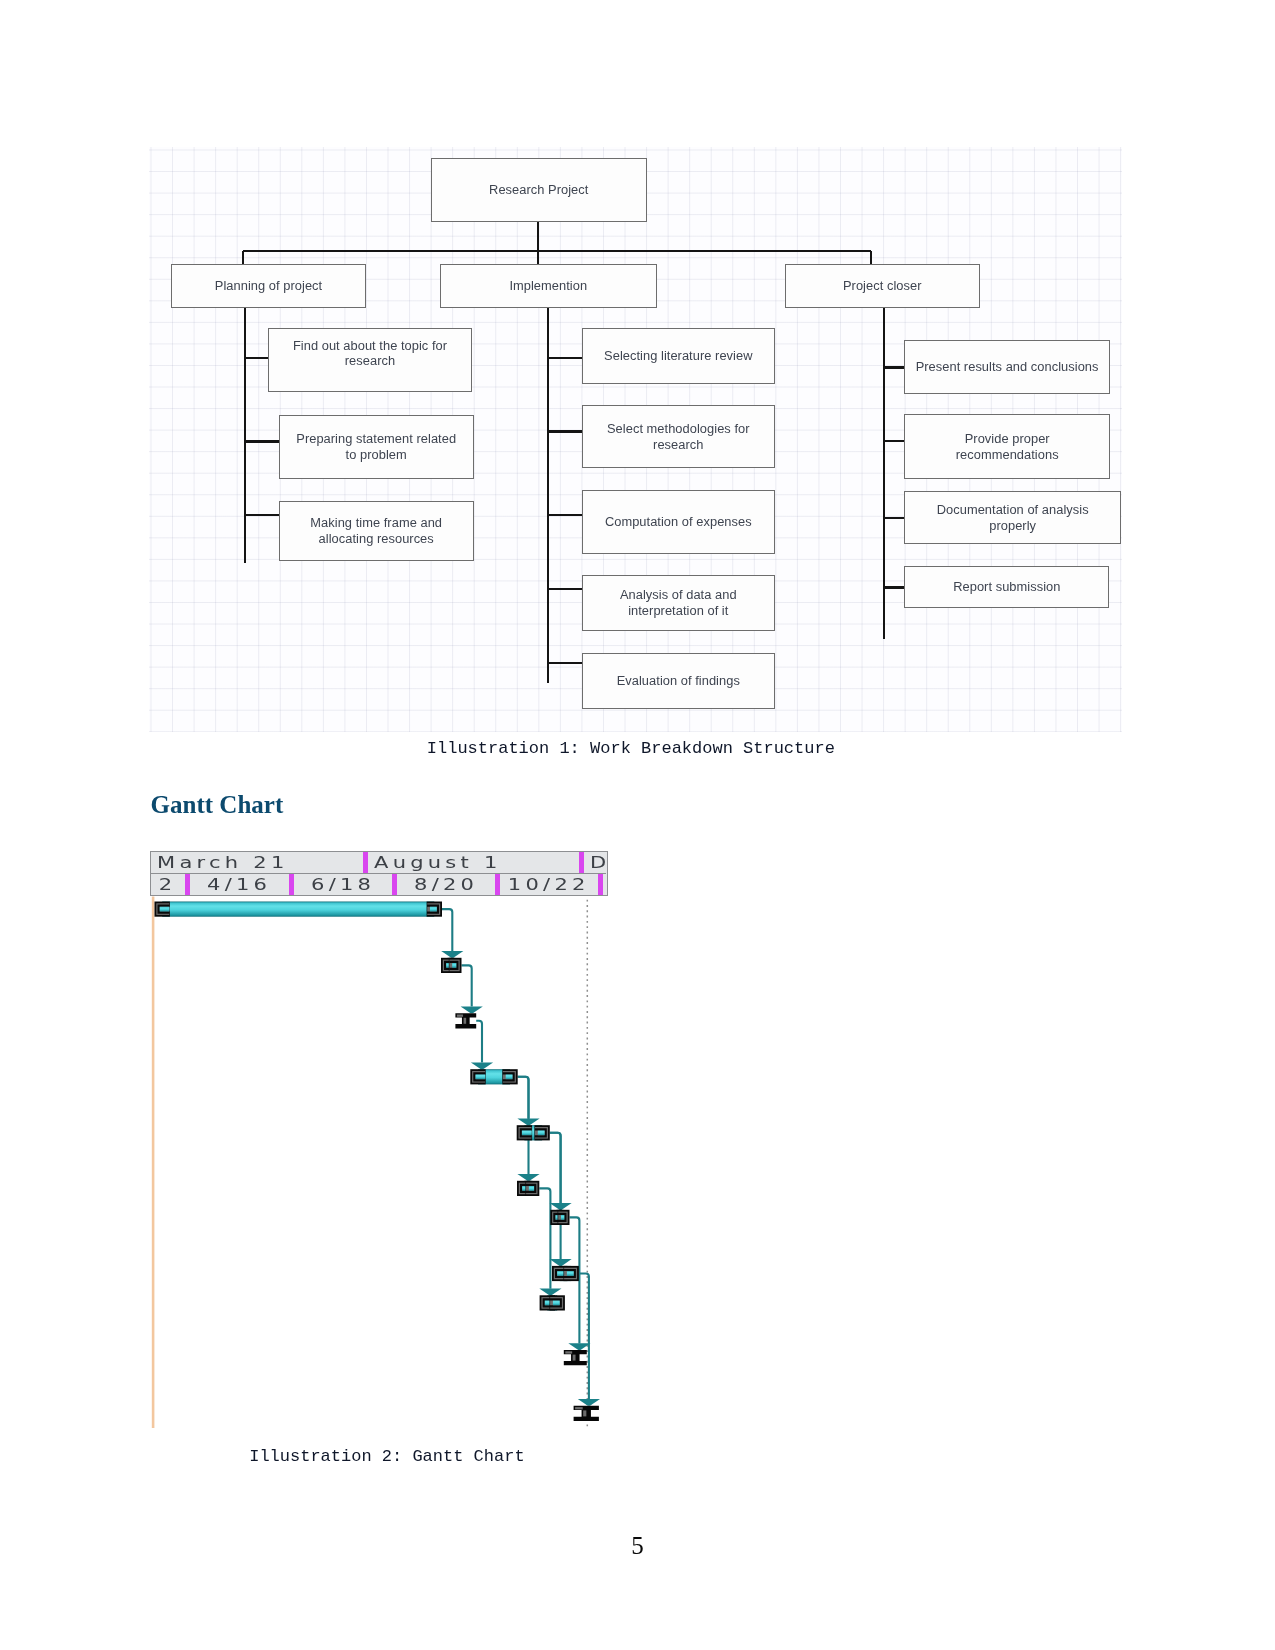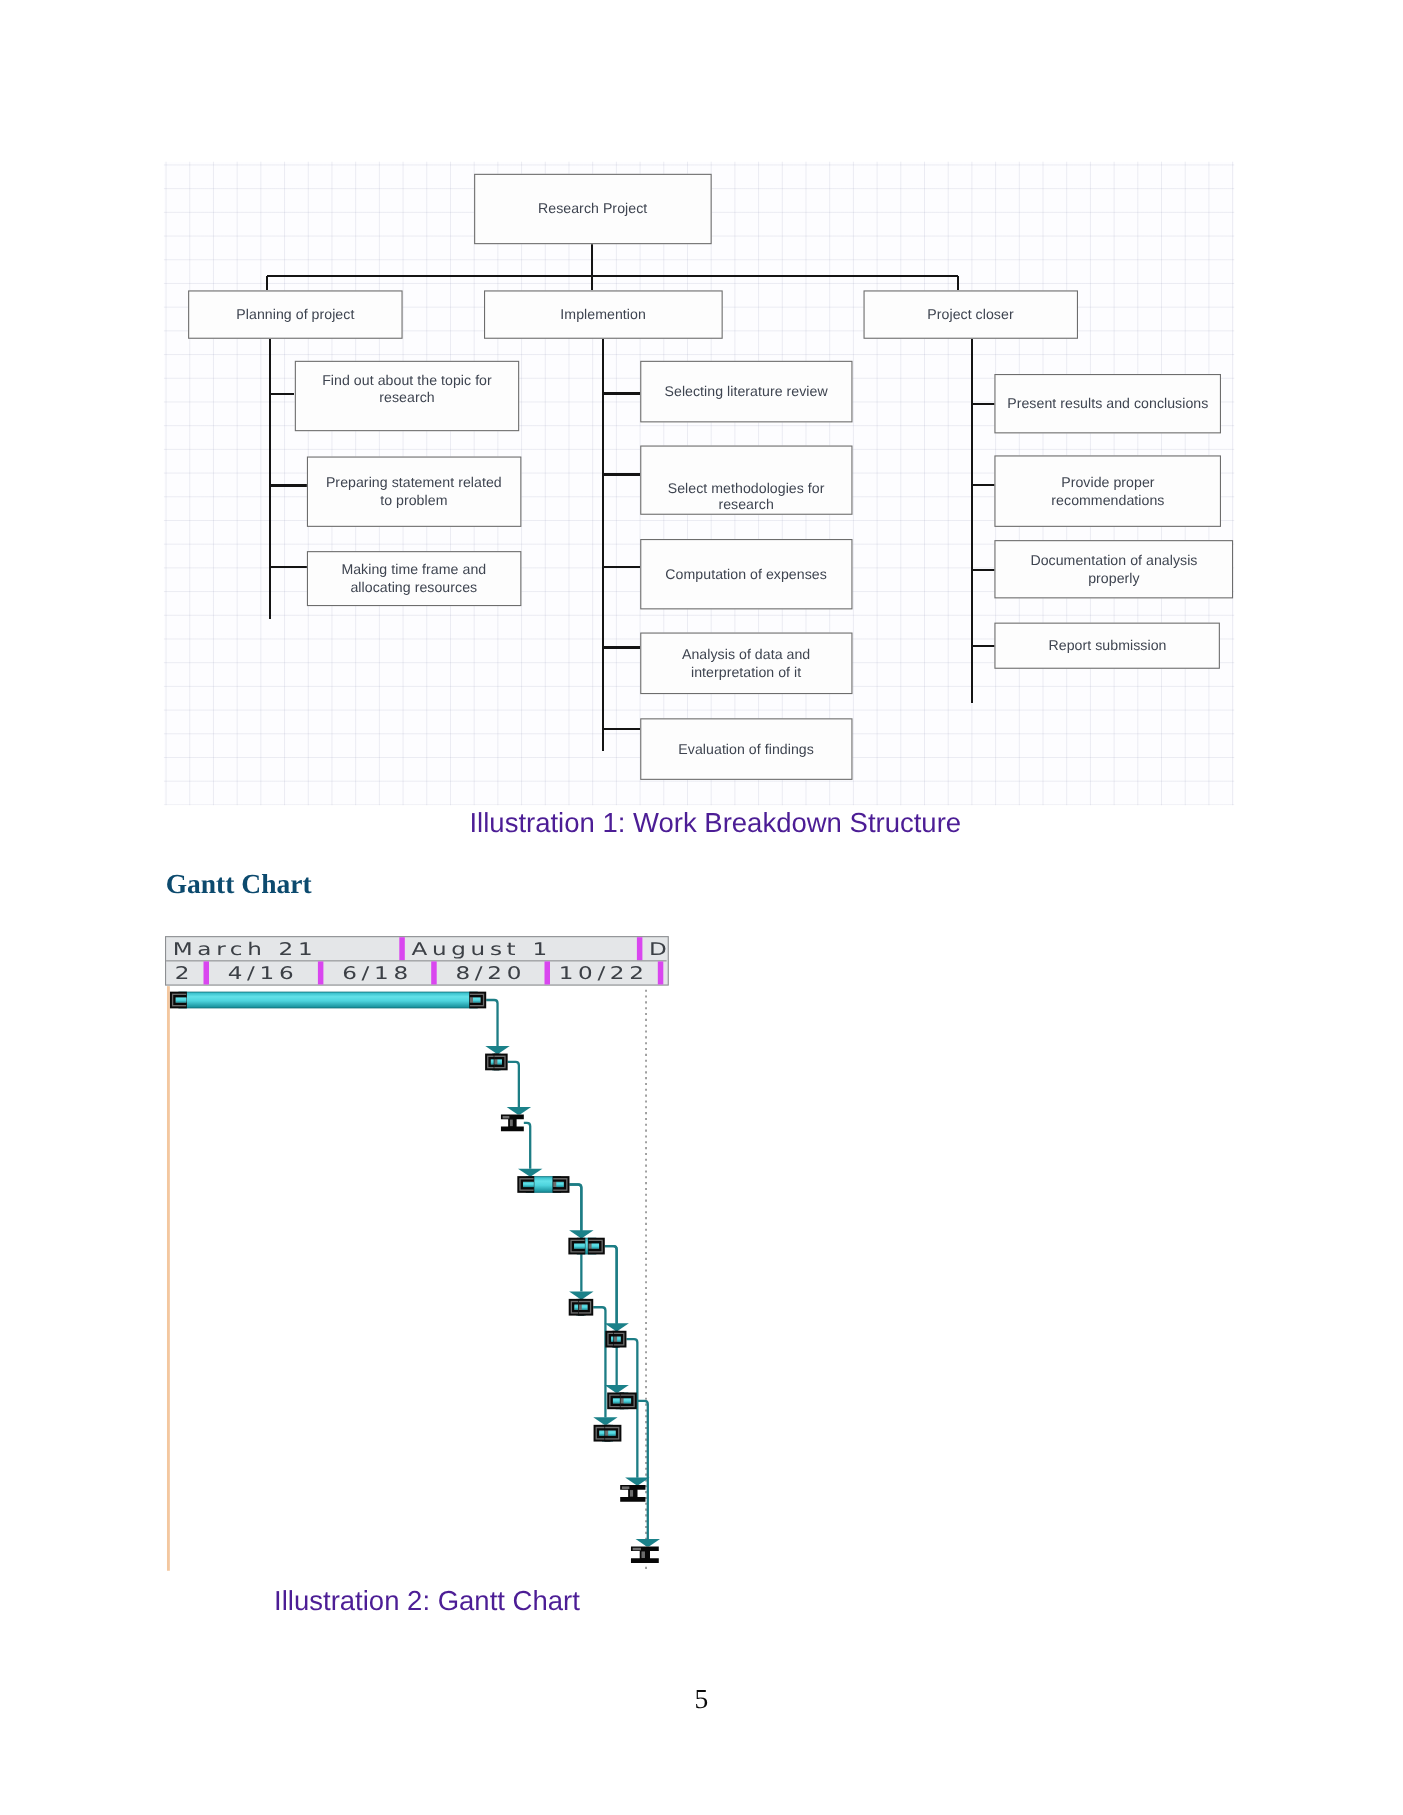--- a/index.html
+++ b/index.html
@@ -16,21 +16,21 @@
       linear-gradient(to bottom, rgba(150,154,185,.175) 1px, transparent 1px);
     background-size:21.55px 21.55px, 21.55px 21.55px;
     background-position:1.5px 2.5px, 1.5px 2.5px;}
   #wbs svg{position:absolute;left:0;top:0;}
   .node{position:absolute;box-sizing:border-box;background:#fdfdfd;border:1.7px solid #6d6d6d;
      display:flex;align-items:center;justify-content:center;text-align:center;
      font-family:"Liberation Sans",sans-serif;font-size:12.85px;color:#3e4450;
      line-height:15.9px;letter-spacing:.05px;white-space:pre-line;}
 
   
-  .caption{position:absolute;font-family:Liberation Sans, sans-serif;font-size:25px;color:#4c1d95;
+  .caption{position:absolute;font-family:Liberation Mono, monospace;font-size:17px;color:#0f172a;
            line-height:25px;white-space:nowrap;}
   .h2{position:absolute;font-family:"Liberation Serif",serif;font-size:25px;font-weight:bold;color:#0c4a6e;
       line-height:25px;white-space:nowrap;}
   .pageno{position:absolute;font-family:"Liberation Serif",serif;font-size:25px;color:#0a0a0a;
           line-height:25px;}
 
   
   #gantt{position:absolute;left:148px;top:850px;width:460px;height:580px;}
   .ghdr{position:absolute;left:2.0px;top:1.0px;width:458px;height:45px;
         background:#e4e6e8;border:1.6px solid #8d8f92;box-sizing:border-box;
@@ -105,29 +105,29 @@
     </div>
 
     <div class="node" style="left:118.6px;top:180.8px;width:204.8px;height:64.4px;padding:0 5px 13px;">
       <span>Find out about the topic for
 research</span>
     </div>
     <div class="node" style="left:129.8px;top:268.0px;width:194.8px;height:63.8px;padding:0 5px;">
       <span>Preparing statement related
 to problem</span>
     </div>
-    <div class="node" style="left:129.8px;top:354.1px;width:194.8px;height:50px;padding:0 5px;">
+    <div class="node" style="left:129.8px;top:354.1px;width:194.8px;height:60px;padding:0 5px;">
       <span>Making time frame and
 allocating resources</span>
     </div>
 
     <div class="node" style="left:432.6px;top:181.0px;width:193.4px;height:56.2px;padding:0 5px;">
       <span>Selecting literature review</span>
     </div>
-    <div class="node" style="left:432.6px;top:258.3px;width:193.4px;height:63.1px;padding:0 5px;align-items:flex-end;">
+    <div class="node" style="left:432.6px;top:258.3px;width:193.4px;height:63.1px;padding:0 5px;">
       <span>Select methodologies for
 research</span>
     </div>
     <div class="node" style="left:432.6px;top:342.7px;width:193.4px;height:64.3px;padding:0 5px;">
       <span>Computation of expenses</span>
     </div>
     <div class="node" style="left:432.6px;top:428.3px;width:193.4px;height:55.7px;padding:0 5px;">
       <span>Analysis of data and
 interpretation of it</span>
     </div>

